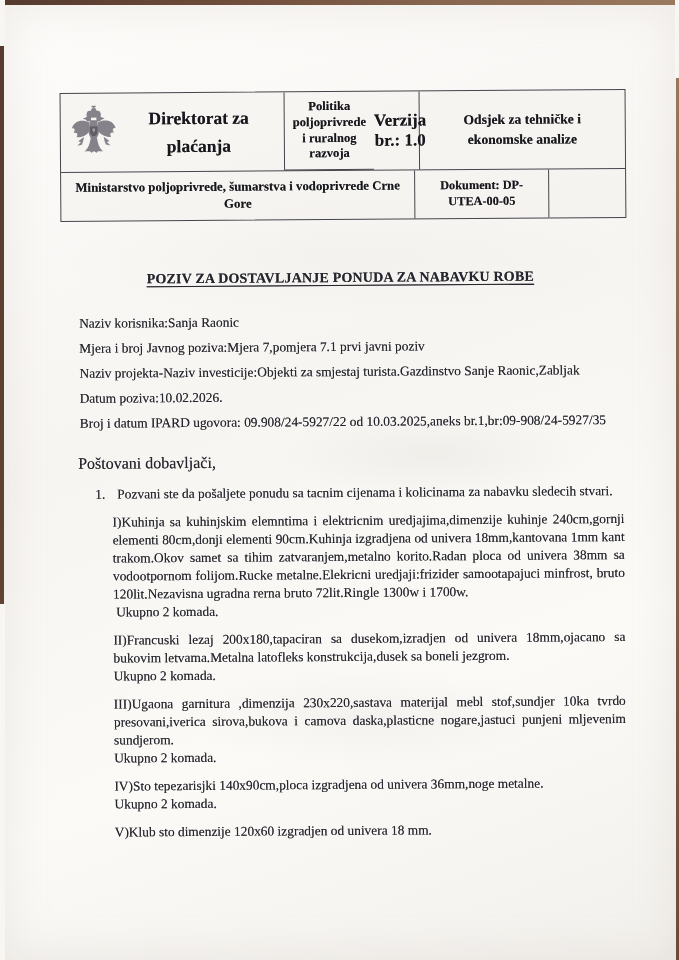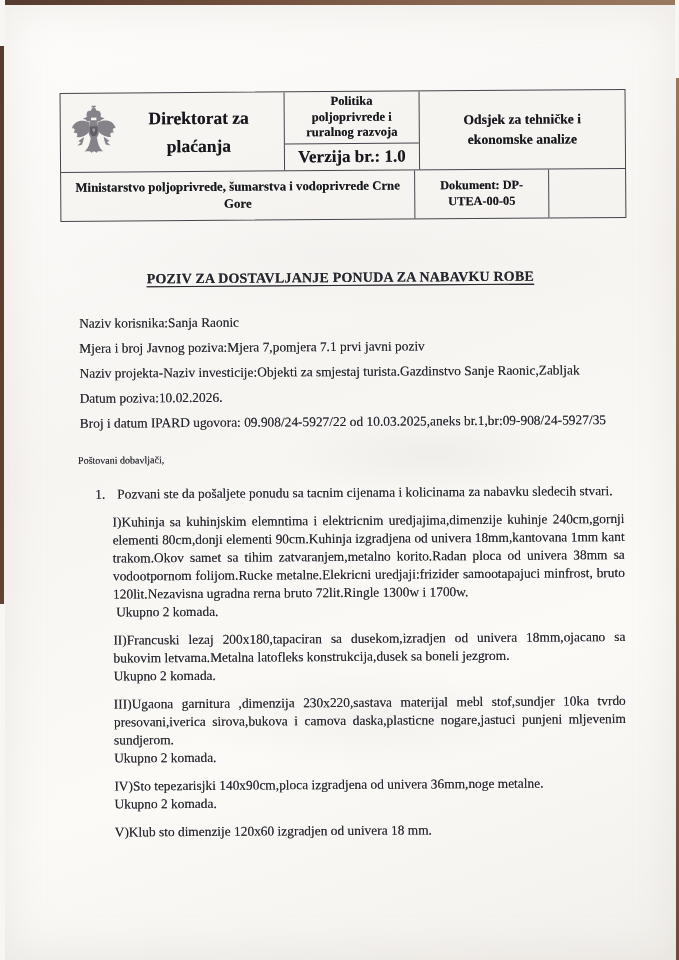--- a/index.html
+++ b/index.html
@@ -26,36 +26,36 @@
              color:#26262e; text-shadow:0 0 0.5px rgba(35,35,45,0.65); }
 
   
   .hdr-table { position:absolute; left:60px; top:91px; width:566px;
                border:1.6px solid #46464c; color:#17171c; background:rgba(242,240,236,0.45); }
   .r1 { display:flex; height:79px; border-bottom:1.6px solid #46464c; }
   .cell { display:flex; align-items:center; justify-content:center; text-align:center; font-weight:bold; }
   .c1 { width:224px; border-right:1.6px solid #46464c; display:flex; align-items:center; }
   .logo { width:52px; height:62px; margin-left:7px; flex-shrink:0; }
   .org  { flex:1; text-align:center; font-weight:bold; font-size:17.5px; line-height:1.6; padding-right:6px; }
-  .c2 { width:135px; border-right:1.6px solid #46464c; display:flex; flex-direction:column; }
+  .c2 { width:135px; border-right:1.6px solid #46464c; display:flex; flex-direction:row; }
   .c2a { flex:1.08; border-bottom:1.6px solid #46464c; font-size:12.6px; line-height:1.25; padding:2px 8px; }
   .c2b { flex:1; font-size:17px; }
   .c3 { flex:1; font-size:13.6px; line-height:1.5; padding:0 26px; }
   .r2 { display:flex; height:48px; }
   .d1 { width:354px; border-right:1.6px solid #46464c; font-size:12.8px; line-height:1.35; padding:0 14px; }
   .d2 { width:134px; border-right:1.6px solid #46464c; font-size:12.3px; line-height:1.3; padding:0 17px; }
   .d3 { flex:1; font-size:12.3px; }
 
   
   .title { position:absolute; left:0; top:270px; width:679px; text-align:center;
            font-weight:bold; font-size:14px; letter-spacing:0.2px;
            text-decoration:underline; text-underline-offset:3px; }
   .meta { position:absolute; left:78px; top:313px; width:560px; font-size:13.4px; }
   .meta-line { line-height:18px; margin-bottom:7px; }
-  .salutation { position:absolute; left:76px; top:453px; font-size:10px;font-family:Liberation Serif, serif; }
+  .salutation { position:absolute; left:76px; top:453px; font-size:16px;font-family:Liberation Serif, serif; }
   .intro { position:absolute; left:93px; top:485px; width:534px; font-size:13.4px; display:flex; }
   .intro .num { width:22px; flex-shrink:0; }
   .items { position:absolute; left:110px; top:512px; width:512px; font-size:13.4px; line-height:18px; }
   .item { margin-bottom:10px; }
   .item-text { text-align:justify; }
   .item-qty.indent1 { padding-left:3px; }
 </style>
 </head>
 <body>
 

